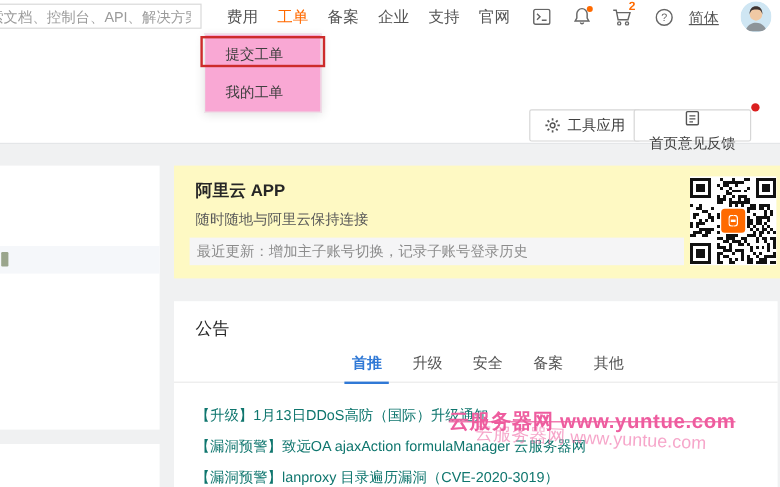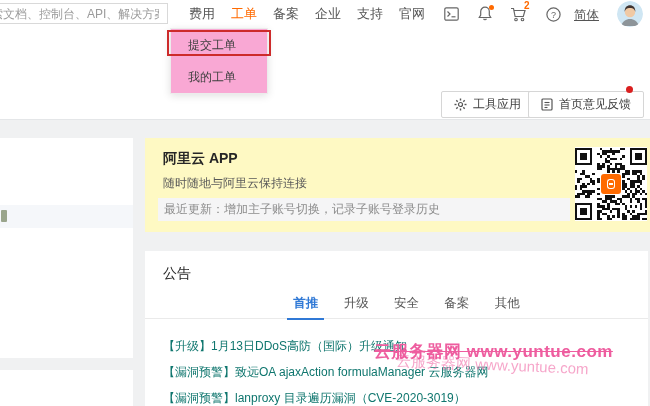--- a/index.html
+++ b/index.html
@@ -29,21 +29,21 @@
     border:1px solid #ececec; box-shadow:0 2px 8px rgba(0,0,0,.12); z-index:5; }
   .dropdown-item { height:32px; line-height:32px; padding-left:17px; font-size:12px; color:#404040; cursor:pointer; }
   .annotation-box { position:absolute; left:167px; top:30px; width:104px; height:26px;
     border:2px solid #cd2b2b; z-index:6; pointer-events:none; }
   
   .hbtn { position:absolute; top:91px; height:27px; display:flex; align-items:center; gap:6px;
     padding:0 12px; background:#fff; border:1px solid #d6d6d6; border-radius:2px;
     font-size:12px; color:#404040; cursor:pointer; }
   .hbtn svg { display:block; }
   .btn-tools { left:441px; }
-  .btn-feedback { left:528px; }
+  .btn-feedback { left:528px;flex-direction:column; }
   .red-dot { position:absolute; left:626px; top:86px; width:7px; height:7px; border-radius:50%; background:#da1f1f; }
   
   .side-col { position:absolute; left:0; top:138px; width:133px; }
   .side-card1 { position:relative; width:133px; height:220px; background:#fff; }
   .side-highlight { position:absolute; left:0; top:67px; width:133px; height:23px; background:#f5f7fa; cursor:pointer; }
   .side-mini-icon { position:absolute; left:1px; top:5px; width:6px; height:12px; background:#9aa58c; border-radius:1px; }
   .side-card2 { position:absolute; left:0; top:232px; width:133px; height:45px; background:#fff; }
   
   .app-card { position:absolute; left:145px; top:138px; width:555px; height:94px; background:#fef9c3; }
   .app-title { position:absolute; left:18px; top:12px; font-size:14px; font-weight:bold; color:#262626; }

